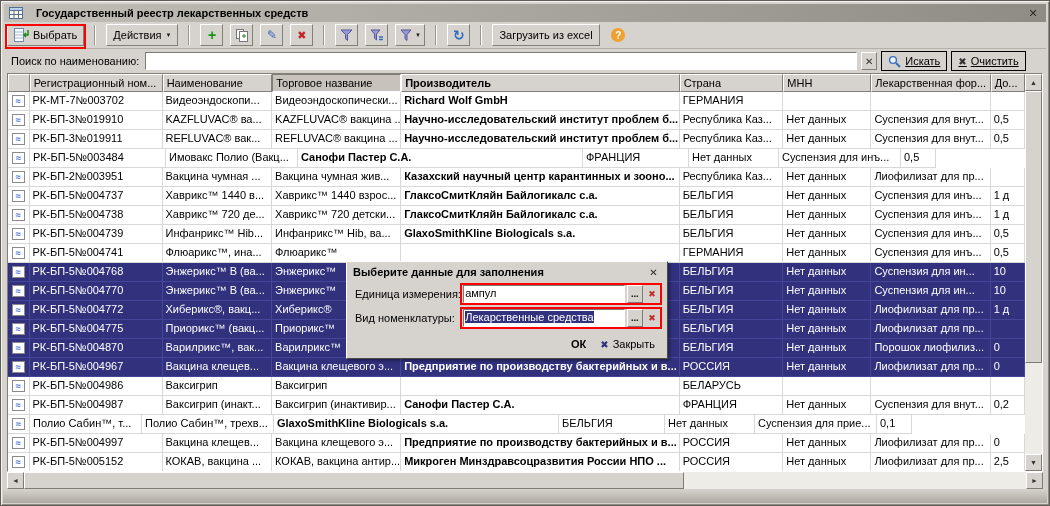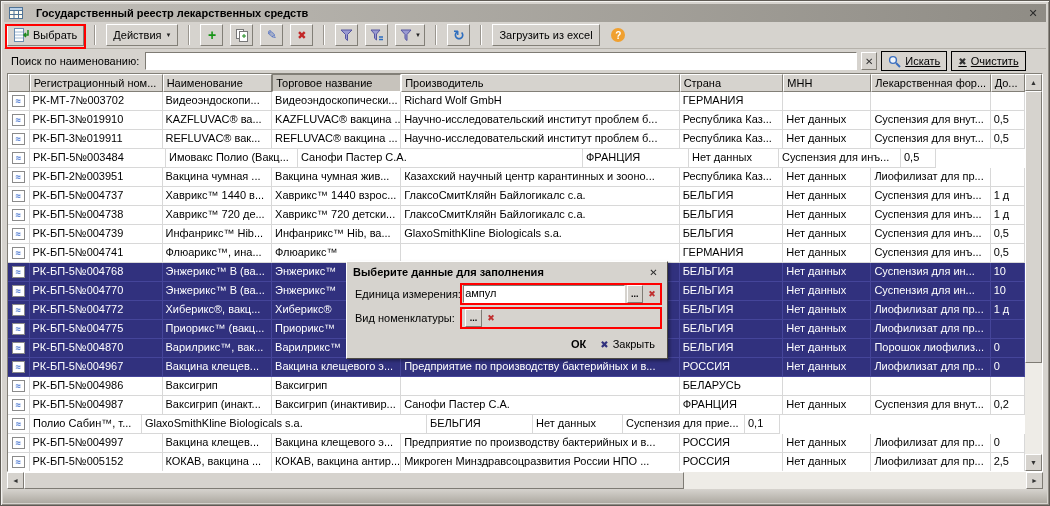--- a/index.html
+++ b/index.html
@@ -60,21 +60,21 @@
            border-right: 1px solid #827f77; border-bottom: 1px solid #827f77;
            padding: 2px 3px; overflow: hidden; white-space: nowrap; }
   .hcell.pressed { background: #c7c3bc; border-color: #827f77 #ffffff #ffffff #827f77; }
   .tbody { position: absolute; left: 0; top: 18px; width: 1017px; bottom: 0; overflow: hidden; }
   .trow { display: flex; height: 19px; background: #fff; }
   .tcell { border-right: 1px solid #d8d8d8; border-bottom: 1px solid #d8d8d8;
            padding: 2px 3px; overflow: hidden; white-space: nowrap; }
   .trow.sel { background: #31317e; }
   .trow.sel .tcell { color: #fff; border-right-color: #45459a; border-bottom-color: #45459a; }
   .c0 { width: 22px; } .c1 { width: 136px; } .c2 { width: 112px; } .c3 { width: 132px; }
-  .c4 { width: 285px; } .c5 { width: 106px; } .c6 { width: 90px; } .c7 { width: 122px; } .c8 { width: 35px; }
+  .c4 { width: 285px; font-weight: bold; } .c5 { width: 106px; } .c6 { width: 90px; } .c7 { width: 122px; } .c8 { width: 35px; }
   .mcell { display: flex; align-items: center; justify-content: center; padding: 0; }
   .rowicon { display: inline-block; width: 13px; height: 12px; background: #fff; border: 1px solid #8a8a8a;
              color: #3c6ccc; font-size: 9px; line-height: 10px; text-align: center; font-weight: bold; }
 
   
   .vscroll { position: absolute; right: 0; top: 0; width: 17px; height: 100%; background: #eeece7; }
   .sb-btn { width: 17px; height: 17px; background: #d6d3ce; border: 1px solid;
             border-color: #ffffff #7e7b74 #7e7b74 #ffffff; display: flex; align-items: center;
             justify-content: center; font-size: 7px; color: #333; }
   .vthumb { position: absolute; left: 0; top: 17px; width: 17px; height: 272px; background: #d6d3ce;
@@ -462,20 +462,21 @@
           <div class="tcell c5">ФРАНЦИЯ</div>
           <div class="tcell c6">Нет данных</div>
           <div class="tcell c7">Суспензия для внут...</div>
           <div class="tcell c8">0,2</div>
         </div>
         <div class="trow">
           <div class="tcell c0 mcell">
             <span class="rowicon">≈</span>
           </div>
           <div class="tcell c2">Полио Сабин™, т...</div>
+          <div class="tcell c3">Полио Сабин™, трехв...</div>
           <div class="tcell c4">GlaxoSmithKline Biologicals s.a.</div>
           <div class="tcell c5">БЕЛЬГИЯ</div>
           <div class="tcell c6">Нет данных</div>
           <div class="tcell c7">Суспензия для прие...</div>
           <div class="tcell c8">0,1</div>
         </div>
         <div class="trow">
           <div class="tcell c0 mcell">
             <span class="rowicon">≈</span>
           </div>
@@ -531,20 +532,23 @@
     <div class="dlg-row">
       <span class="dlg-label">Единица измерения:</span>
       <span class="textbox">
         <span>ампул</span>
       </span>
       <span class="dots-btn">...</span>
       <span class="clr-btn">✖</span>
     </div>
     <div class="dlg-row">
       <span class="dlg-label">Вид номенклатуры:</span>
+      <span class="textbox">
+        <span class="selected">Лекарственные средства</span>
+      </span>
       <span class="dots-btn">...</span>
       <span class="clr-btn">✖</span>
     </div>
     <div class="dlg-actions">
       <span class="ok-btn">ОК</span>
       <span class="close-btn">
         <span class="x-navy">✖</span>
         <span>Закрыть</span>
       </span>
     </div>

